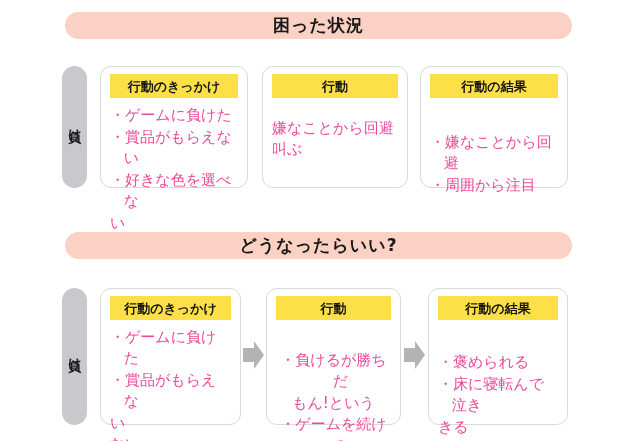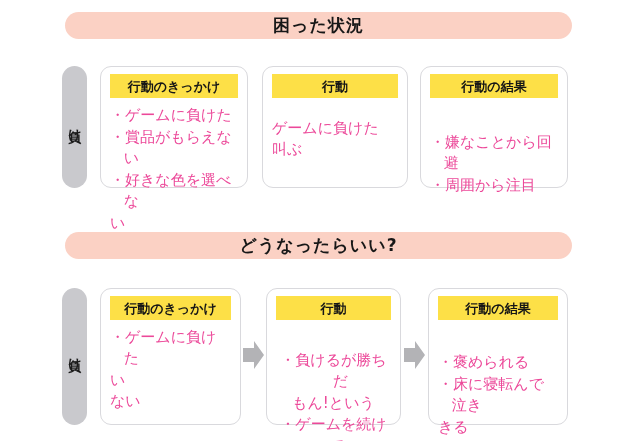--- a/index.html
+++ b/index.html
@@ -136,21 +136,21 @@
       <div class="bullet-line">・好きな色を選べな</div>
       <div class="plain-line">い</div>
     </div>
   </div>
 
   <div class="card" style="left:262px; top:66px; width:146px; height:122px;">
     <div class="card-header">
       <span class="card-header-text">行動</span>
     </div>
     <div class="card-body centered-body">
-      <div class="plain-line">ゲームに負けた</div>
+      <div class="plain-line">嫌なことから回避</div>
       <div class="plain-line">叫ぶ</div>
     </div>
   </div>
 
   <div class="card" style="left:420px; top:66px; width:148px; height:122px;">
     <div class="card-header">
       <span class="card-header-text">行動の結果</span>
     </div>
     <div class="card-body" style="margin-top:34px;">
       <div class="bullet-line">・嫌なことから回避</div>
@@ -169,20 +169,21 @@
   <div class="sidebar-bar" style="left:62px; top:67px; height:137px;">
     <span class="sidebar-bar-text">負け</span>
   </div>
 
   <div class="card" style="left:100px; top:67px; width:141px; height:137px;">
     <div class="card-header">
       <span class="card-header-text">行動のきっかけ</span>
     </div>
     <div class="card-body">
       <div class="bullet-line">・ゲームに負けた</div>
+      <div class="bullet-line">・賞品がもらえな</div>
       <div class="plain-line">い</div>
       <div class="plain-line">ない</div>
     </div>
   </div>
 
   <div class="arrow" style="left:243px; top:120px;">
     <svg width="21" height="28" viewBox="0 0 21 28">
       <polygon points="0,7 11,7 11,0 21,14 11,28 11,21 0,21" fill="#b3b3b6"></polygon>
     </svg>
   </div>

